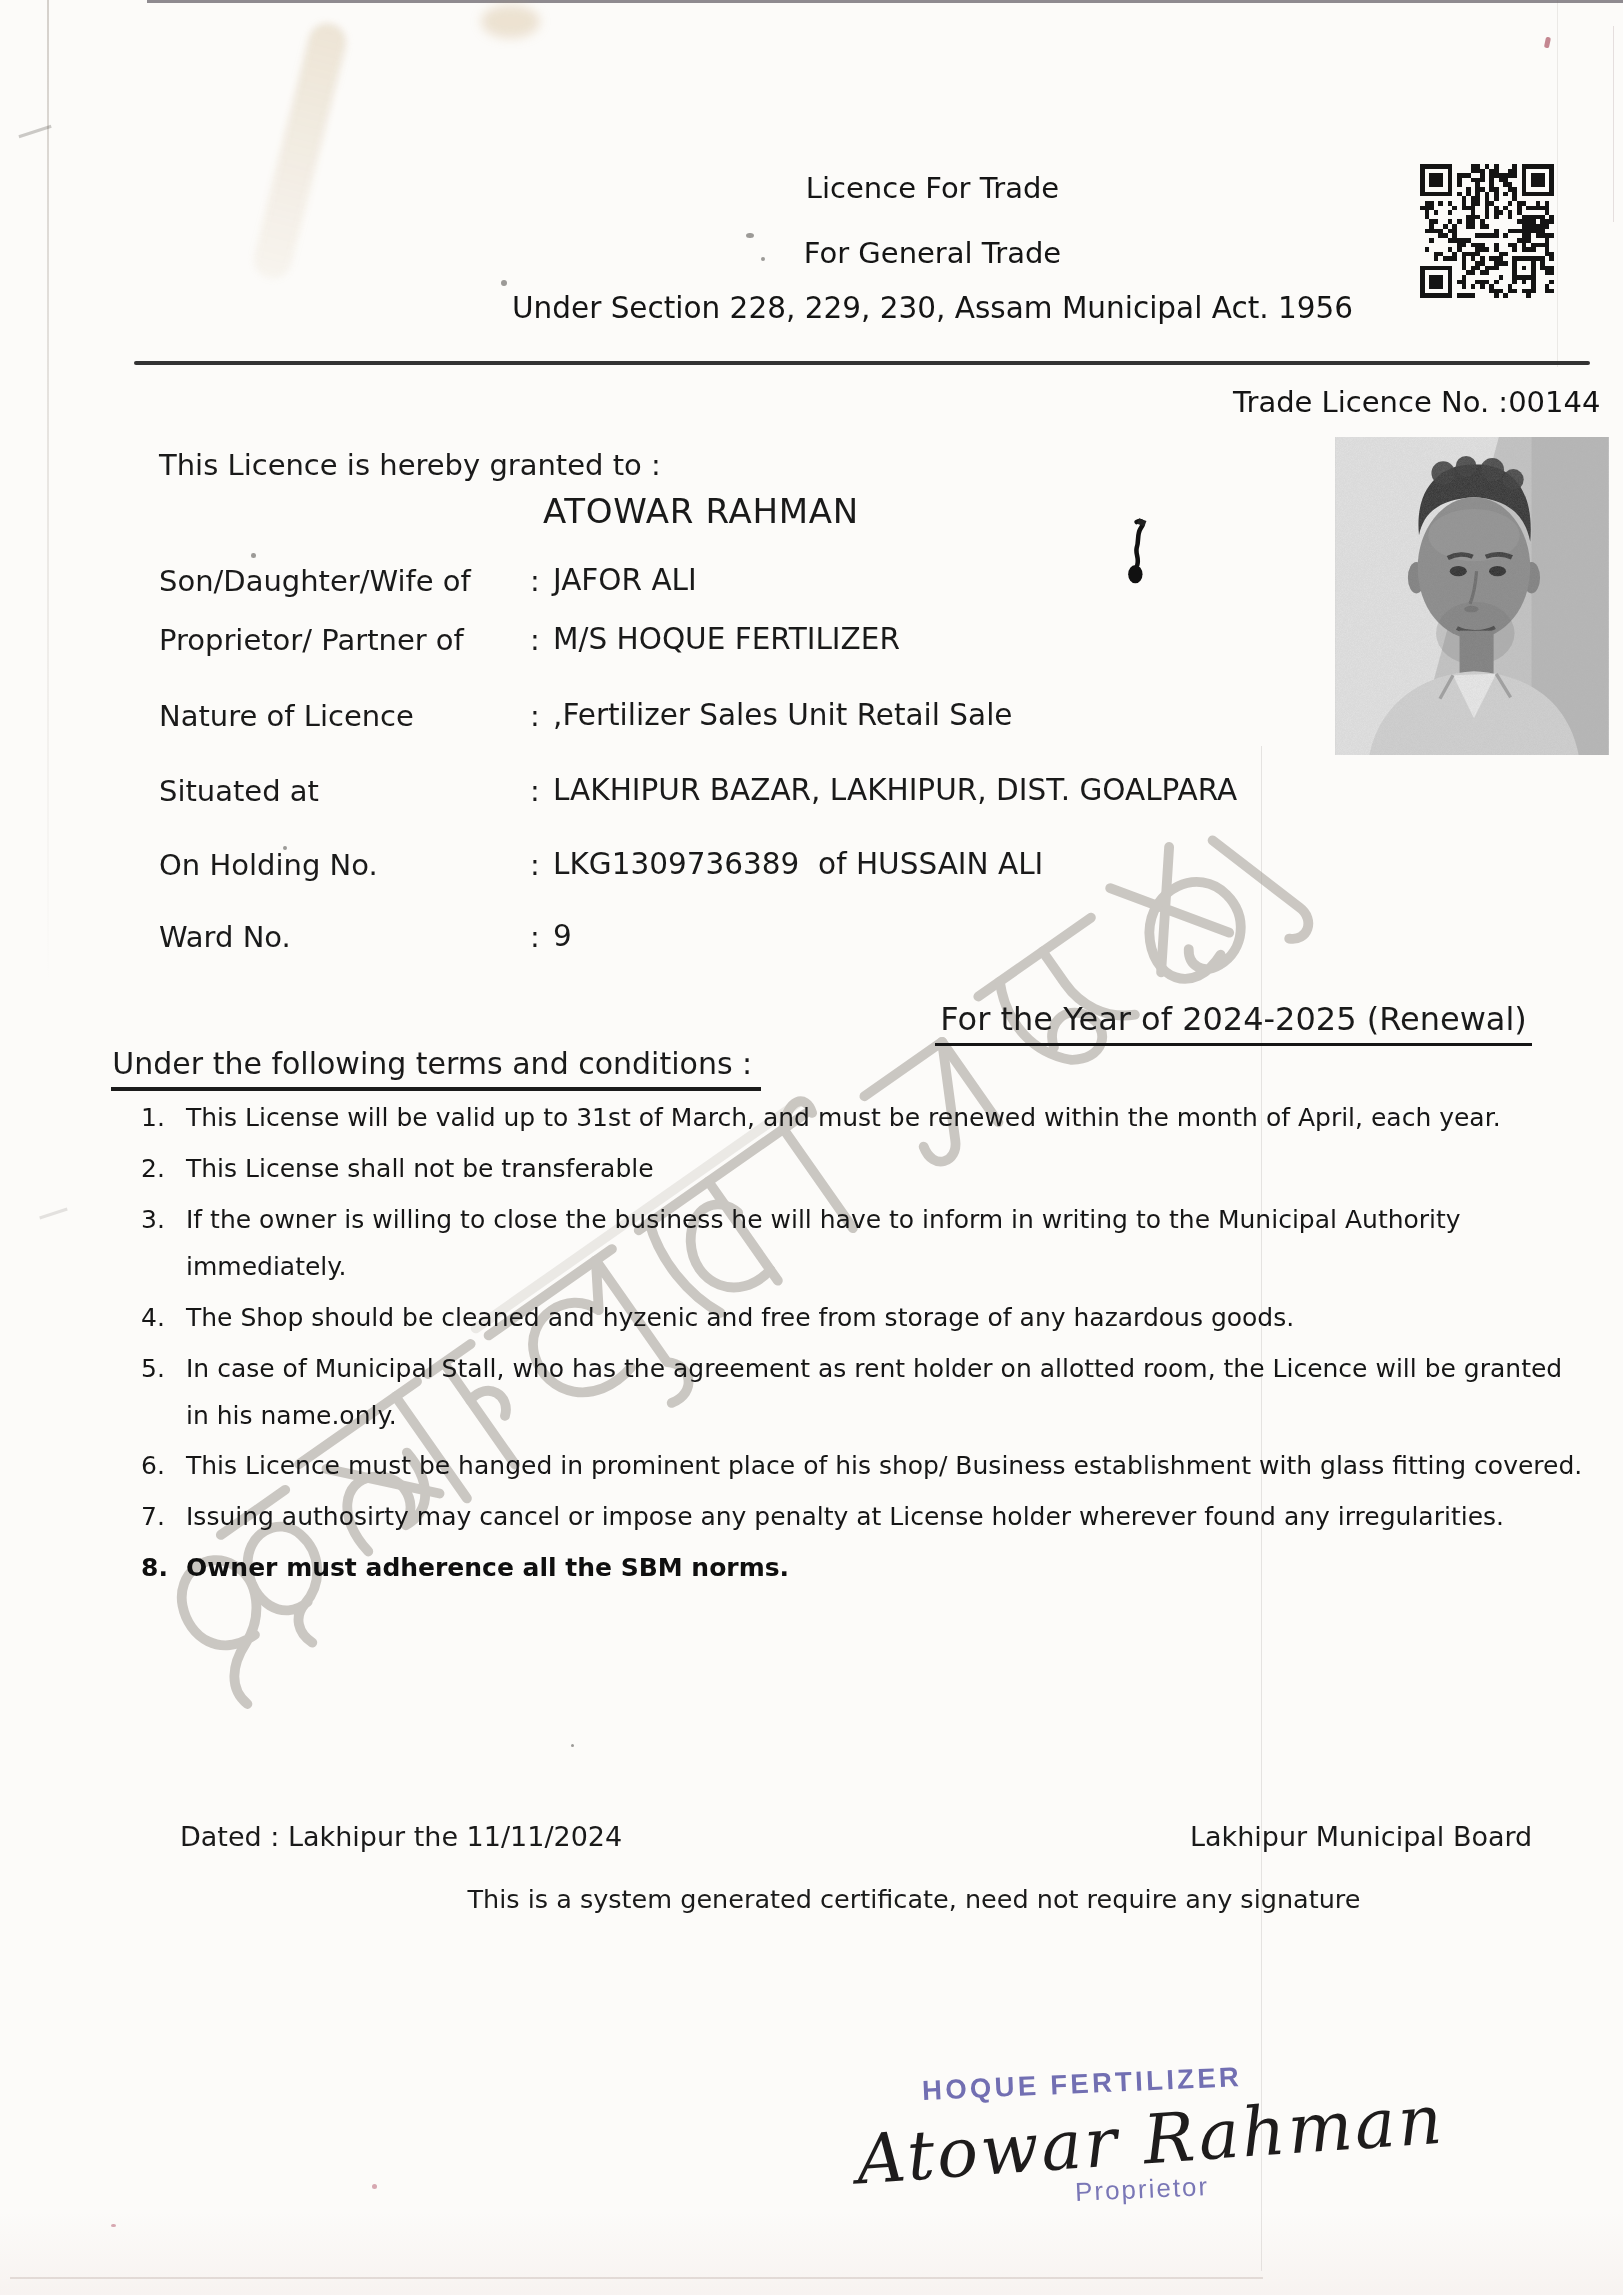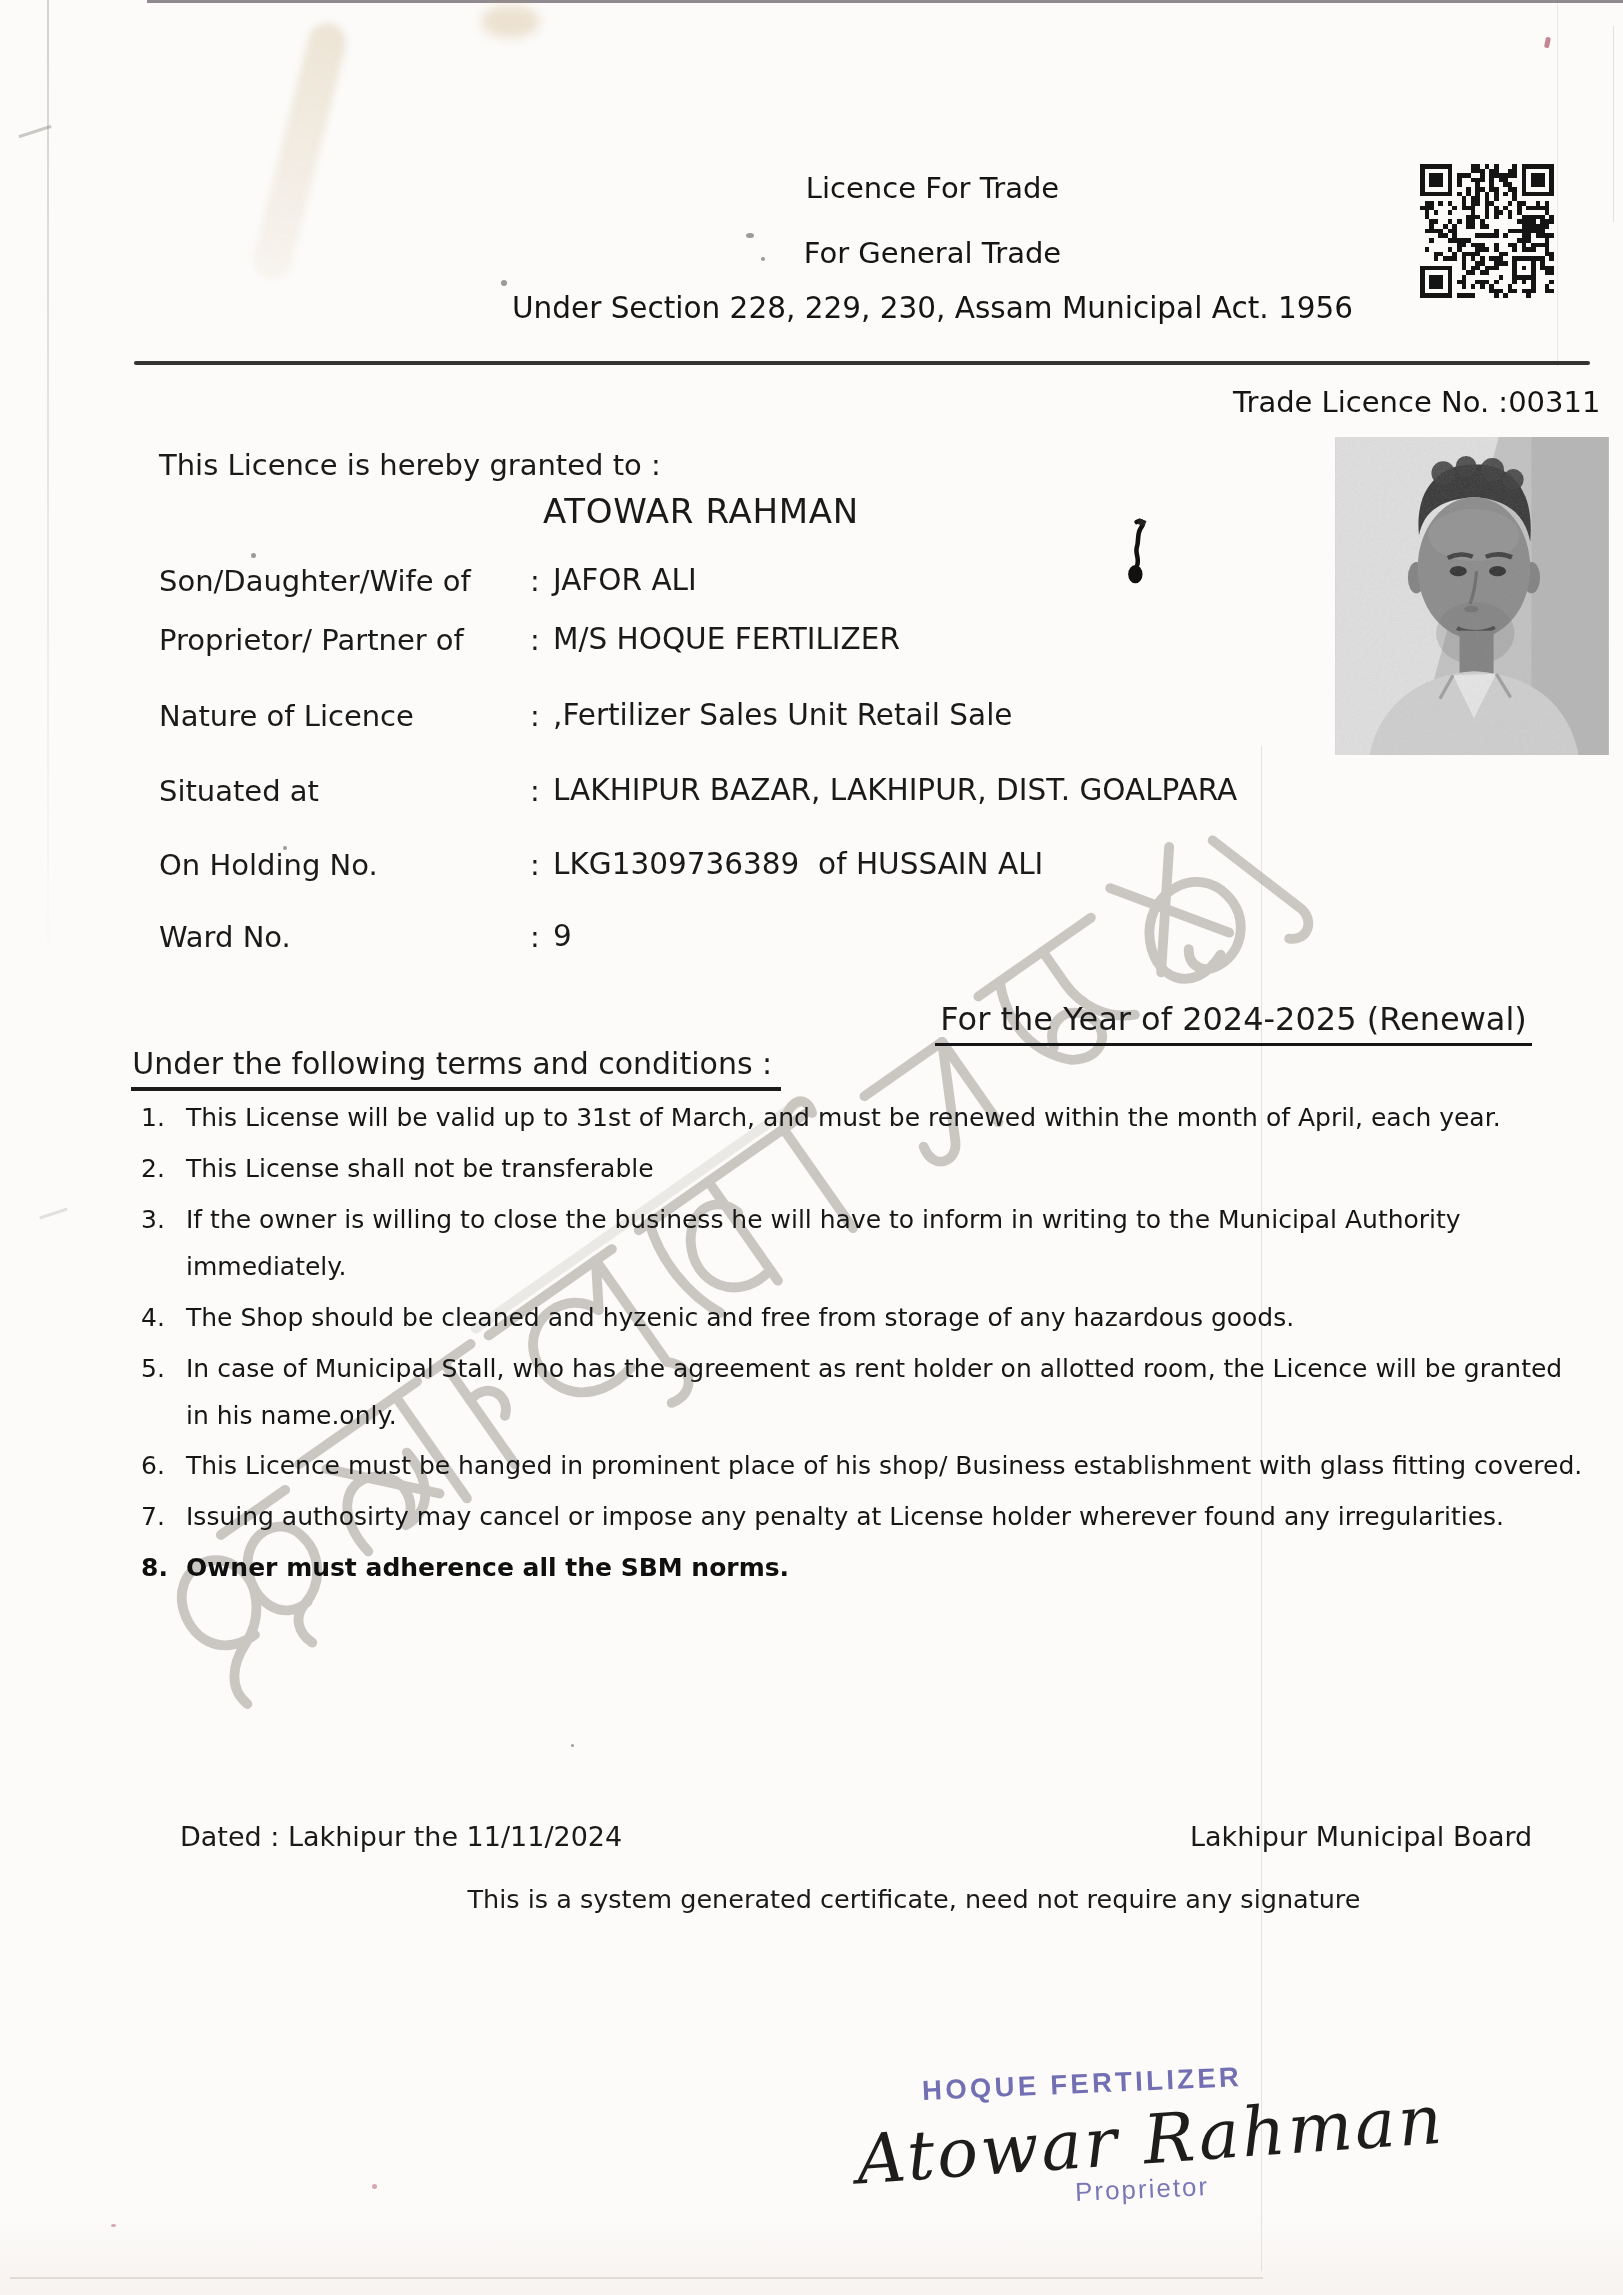--- a/index.html
+++ b/index.html
@@ -22,21 +22,21 @@
   
   .granted{position:absolute;left:159px;top:448px;font-size:29px;}
   .gname{position:absolute;left:543px;top:491px;font-size:34px;letter-spacing:0.7px;}
   .field{position:absolute;left:159px;height:39px;font-size:29px;white-space:nowrap;}
   .flabel{position:absolute;left:0;top:0;}
   .fsep{position:absolute;left:371px;top:0;}
   .fvalue{position:absolute;left:394px;top:-1.3px;font-size:29.5px;white-space:pre;}
   .year{position:absolute;left:157px;top:1000px;width:1375px;text-align:right;font-size:32px;}
   .year .u{display:inline-block;border-bottom:3.3px solid #151515;padding:0 5.2px 4.6px 5.2px;}
   .theading{position:absolute;left:111px;top:1046px;font-size:30px;}
-  .theading .u2{display:inline-block;border-bottom:4.6px solid #1b1b1b;padding:0 9.2px 5.9px 1.3px;margin-left:20px;}
+  .theading .u2{display:inline-block;border-bottom:4.6px solid #1b1b1b;padding:0 9.2px 5.9px 1.3px;}
   .terms{position:absolute;left:141px;top:1094px;width:1450px;}
   .term{position:relative;padding-left:45px;font-size:25px;line-height:47px;margin-bottom:3.9px;color:#161616;}
   .tnum{position:absolute;left:0;top:0;}
   .term.bold{font-weight:bold;color:#0f0f0f;}
   
   .dated{position:absolute;left:180px;top:1821px;font-size:27px;}
   .issuer{position:absolute;left:1190px;top:1821px;font-size:27px;}
   .note{position:absolute;left:194px;top:1884px;width:1440px;text-align:center;font-size:25.5px;}
   
   .stampA{position:absolute;left:922px;top:2068px;font-family:"Liberation Sans",sans-serif;
@@ -534,21 +534,21 @@
         <rect x="11" y="28" width="1" height="1"></rect>
         <rect x="16" y="28" width="1" height="1"></rect>
         <rect x="18" y="28" width="1" height="1"></rect>
         <rect x="23" y="28" width="1" height="1"></rect>
       </svg>
   </div>
 
   <div class="sep"></div>
 
   <div class="tln">
-    <span>Trade Licence No. :</span><span>00311</span>
+    <span>Trade Licence No. :</span><span>00144</span>
   </div>
 
   <div class="photo">
     <svg viewBox="0 0 418 486">
       <defs>
         <filter id="grainf">
             <feTurbulence type="fractalNoise" baseFrequency="0.9" numOctaves="2"></feTurbulence>
           <feColorMatrix type="matrix" values="0 0 0 0 0.42 0 0 0 0 0.40 0 0 0 0 0.38 0 0 0 0.25 0"></feColorMatrix>
           </filter>
       </defs>

